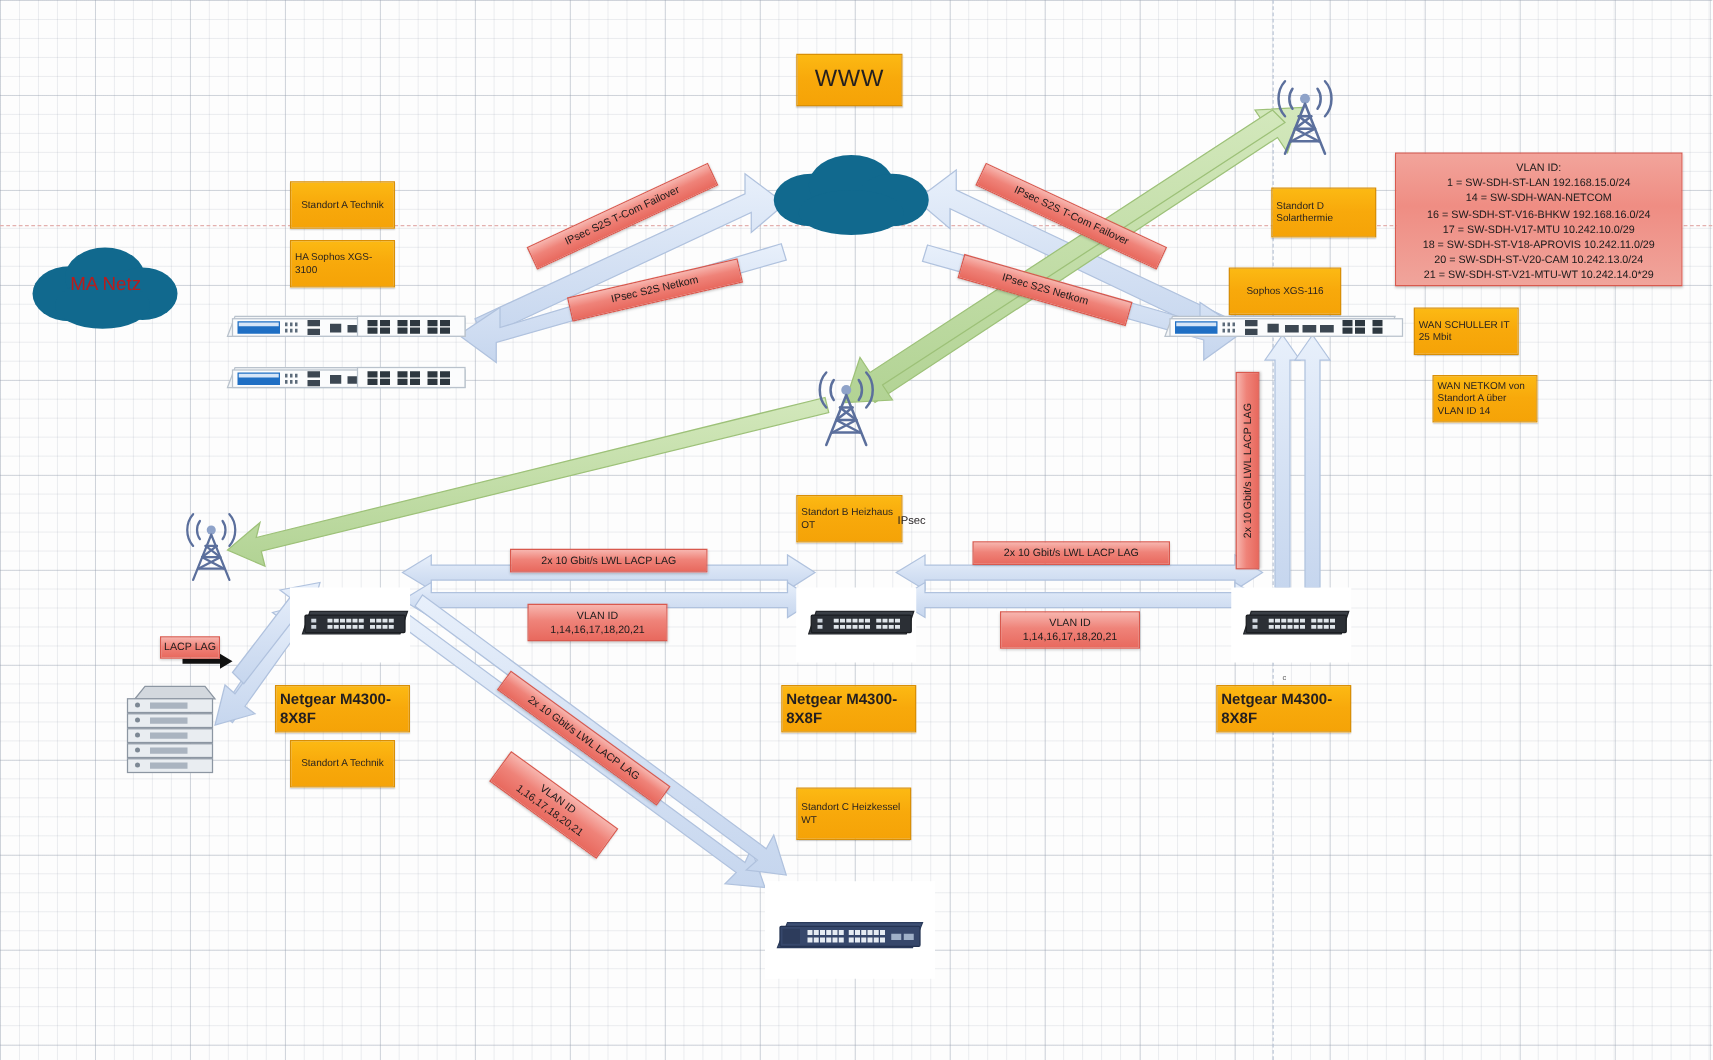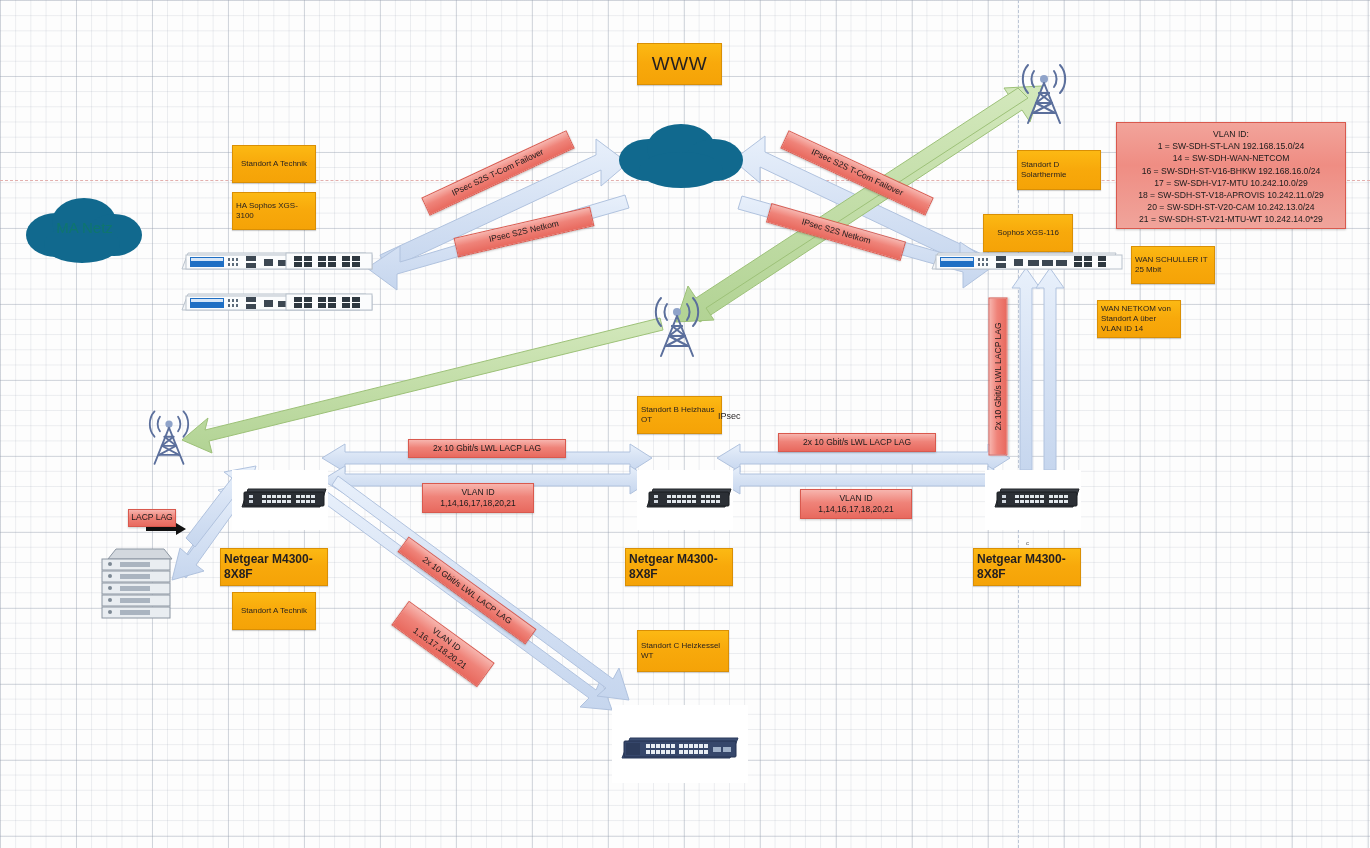--- a/index.html
+++ b/index.html
@@ -52,21 +52,21 @@
   .rlabel.wrap{white-space:normal;}
   .rlabel.legend{
     background:linear-gradient(180deg,#f2a49b 0%,#ef8d83 40%,#f0a49b 100%);
     font-size:8.6px;line-height:1.42;display:block;padding:5px 6px;text-align:center;
   }
 
   
   .cloud{position:absolute;}
   .cloud .lbl{
     position:absolute;inset:0;display:flex;align-items:center;justify-content:center;
-    color:#0f766e;font-size:15px;z-index:3;
+    color:#b91c1c;font-size:15px;z-index:3;
   }
 
   
   .chassis{position:absolute;}
 
   svg{overflow:visible;}
 </style>
 </head>
 <body>
 
@@ -540,21 +540,21 @@
 <div class="olabel" style="left:232px;top:145px;width:84px;height:32px;">Standort A Technik</div>
 
 <div class="olabel" style="left:232px;top:192px;width:84px;height:28px;">HA Sophos XGS-3100</div>
 
 <div class="olabel" style="left:985px;top:150px;width:84px;height:40px;margin-left:32px;">Standort D Solarthermie</div>
 
 <div class="olabel" style="left:983px;top:214px;width:90px;height:22px;">Sophos XGS-116</div>
 
 <div class="olabel" style="left:1131px;top:246px;width:84px;height:32px;">WAN SCHULLER IT 25 Mbit</div>
 
-<div class="olabel" style="left:1097px;top:300px;width:84px;height:32px;">WAN NETKOM von Standort A über VLAN ID 14</div>
+<div class="olabel" style="left:1146px;top:300px;width:84px;height:32px;">WAN NETKOM von Standort A über VLAN ID 14</div>
 
 <div class="olabel" style="left:637px;top:396px;width:85px;height:33px;">Standort B Heizhaus OT</div>
 
 <div class="node" style="left:718px;top:411px;font-size:9px;color:#231f20;">IPsec</div>
 
 <div class="olabel med" style="left:220px;top:548px;width:108px;height:26px;">Netgear M4300-8X8F</div>
 
 <div class="olabel" style="left:232px;top:592px;width:84px;height:28px;">Standort A Technik</div>
 
 <div class="olabel med" style="left:625px;top:548px;width:108px;height:26px;">Netgear M4300-8X8F</div>

